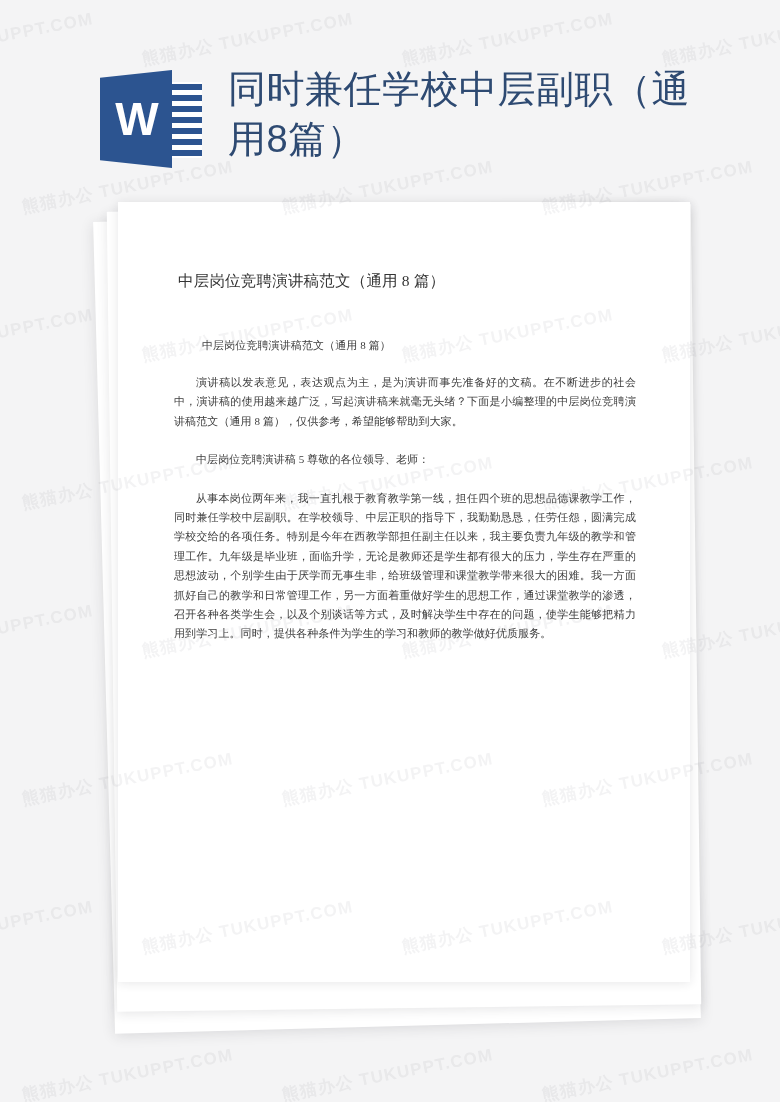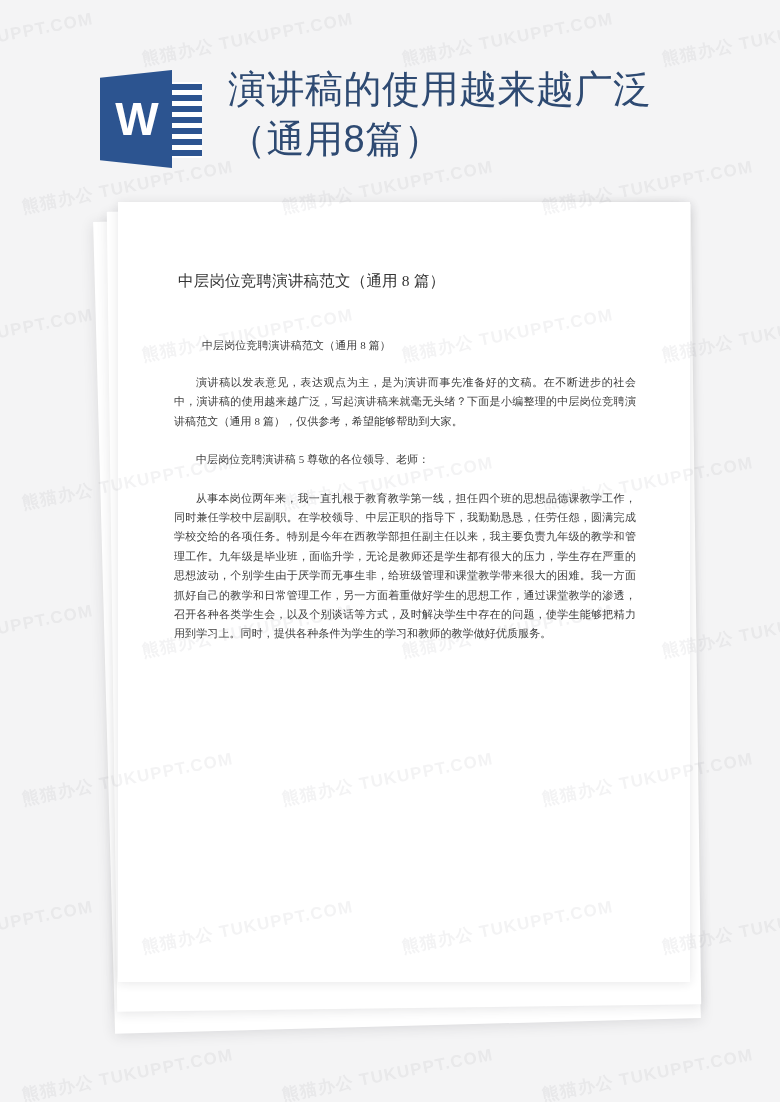--- a/index.html
+++ b/index.html
@@ -208,21 +208,21 @@
         <i></i>
         <i></i>
         <i></i>
         <i></i>
         <i></i>
     </div>
     <div class="w-panel">
       <span class="w-letter">W</span>
     </div>
   </div>
-  <h1 id="header-title">演讲稿的使用越来越广泛（通用8篇）</h1>
+  <h1 id="header-title">同时兼任学校中层副职（通用8篇）</h1>
 </div>
 
 <div id="watermark-layer">
     <div class="wm" style="left: -60px; top: 108px;">熊猫办公 TUKUPPT.COM</div>
     <div class="wm" style="left: 200px; top: 108px;">熊猫办公 TUKUPPT.COM</div>
     <div class="wm" style="left: 460px; top: 108px;">熊猫办公 TUKUPPT.COM</div>
     <div class="wm" style="left: 720px; top: 108px;">熊猫办公 TUKUPPT.COM</div>
     <div class="wm" style="left: 80px; top: 256px;">熊猫办公 TUKUPPT.COM</div>
     <div class="wm" style="left: 340px; top: 256px;">熊猫办公 TUKUPPT.COM</div>
     <div class="wm" style="left: 600px; top: 256px;">熊猫办公 TUKUPPT.COM</div>

